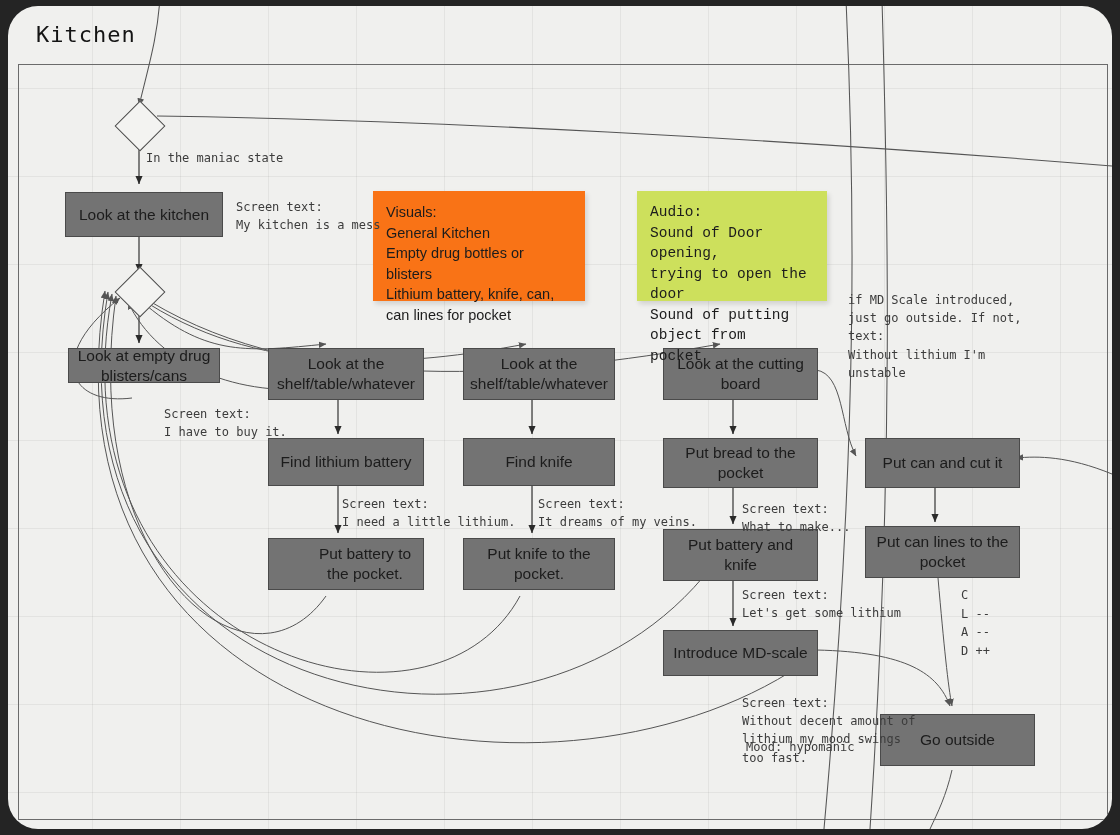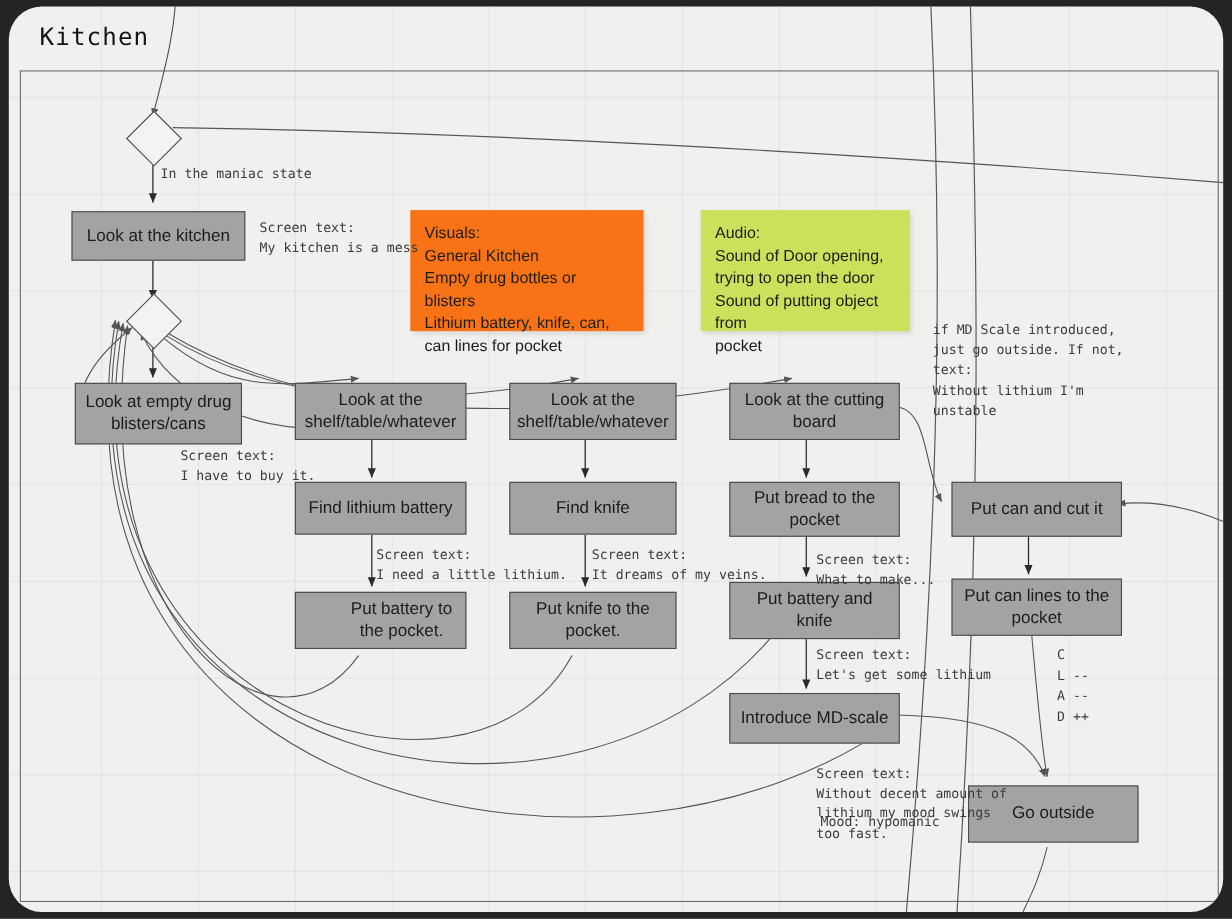--- a/index.html
+++ b/index.html
@@ -58,21 +58,21 @@
   svg.layer {
     position: absolute;
     left: 0; top: 0;
     width: 1104px;
     height: 823px;
     overflow: visible;
   }
   .node {
     position: absolute;
     box-sizing: border-box;
-    background: #a3a3a3;
+    background: #737373;
     border: 1.4px solid #4a4a4a;
     color: #1c1c1c;
     font-size: 15.5px;
     line-height: 1.28;
     display: flex;
     align-items: center;
     justify-content: center;
     text-align: center;
     padding: 4px 6px;
   }
@@ -80,21 +80,21 @@
     position: absolute;
     box-sizing: border-box;
     padding: 11px 13px;
     font-size: 14.5px;
     line-height: 1.42;
     color: #1c1c1c;
     white-space: pre-line;
     box-shadow: 2px 3px 5px rgba(0,0,0,0.13);
   }
   .note.visuals { background: #f97316; }
-  .note.audio { background: #cde05c; }
+  .note.audio { background: #cde05c; font-family: Liberation Mono, monospace; }
   .anno {
     position: absolute;
     font-family: "DejaVu Sans Mono", "Liberation Mono", monospace;
     font-size: 12px;
     line-height: 1.52;
     color: #3c3c3c;
     white-space: pre-line;
   }
   .diamond {
     position: absolute;
@@ -188,21 +188,21 @@
 
         <path d="M944,764 C938,790 930,806 922,823"></path>
       </g>
     </svg>
 
     <div class="diamond" style="left:114px; top:102px;"></div>
     <div class="diamond" style="left:114px; top:268px;"></div>
 
     <div class="node" style="left:57px; top:186px; width:158px; height:45px;">Look at the kitchen</div>
 
-    <div class="node" style="left:60px; top:342px; width:152px; height:56px;">Look at empty drug blisters/cans</div>
+    <div class="node" style="left:60px; top:342px; width:152px; height:35px;">Look at empty drug blisters/cans</div>
 
     <div class="node" style="left:260px; top:342px; width:156px; height:52px;">Look at the shelf/table/whatever</div>
 
     <div class="node" style="left:455px; top:342px; width:152px; height:52px;">Look at the shelf/table/whatever</div>
 
     <div class="node" style="left:655px; top:342px; width:155px; height:52px;">Look at the cutting board</div>
 
     <div class="node" style="left:260px; top:432px; width:156px; height:48px;">Find lithium battery</div>
 
     <div class="node" style="left:455px; top:432px; width:152px; height:48px;">Find knife</div>

